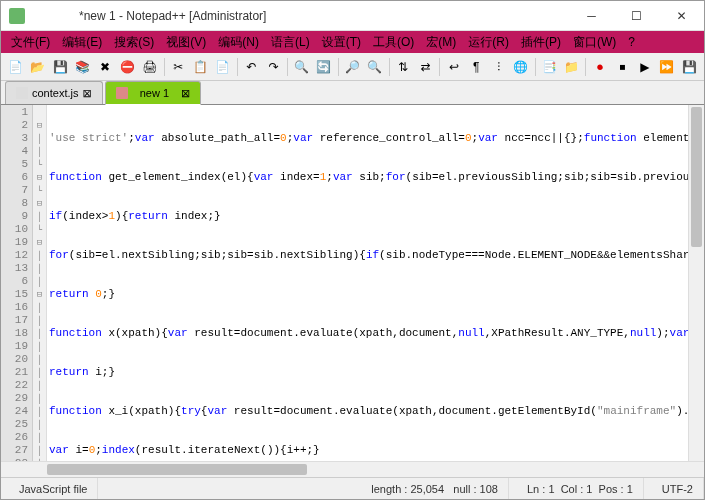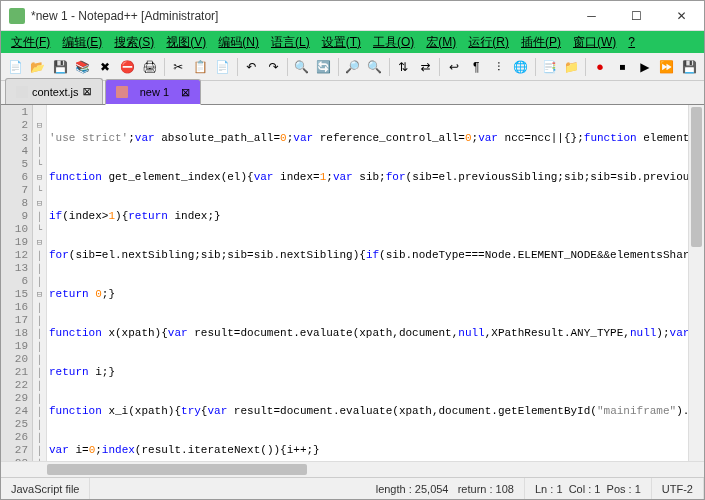--- a/index.html
+++ b/index.html
@@ -1,46 +1,46 @@
 <!DOCTYPE html>
 <html><head>
 <meta charset="utf-8">
 <style>
 * { margin: 0; padding: 0; box-sizing: border-box; }
 body { font-family: "Microsoft YaHei", "Segoe UI", sans-serif; font-size: 12px; background: #f0f0f0; width: 705px; height: 500px; overflow: hidden; display: flex; flex-direction: column; border: 1px solid #999; }
-.titlebar { height: 30px; background: #fff; display: flex; align-items: center; padding: 0 0 0 8px; border-bottom: 1px solid #e0e0e0; }
+.titlebar { height: 30px; background: #fff; display: flex; align-items: center; padding: 0 0 0 8px; border-bottom: 1px solid #e0e0e0; gap: 48px; }
 .titlebar .icon { width: 16px; height: 16px; margin-right: 6px; background: #68b668; border-radius: 2px; }
 .titlebar .title { flex: 1; font-size: 12px; color: #333; }
 .titlebar .winbtns { display: flex; }
 .titlebar .winbtn { width: 45px; height: 30px; display: flex; align-items: center; justify-content: center; font-size: 12px; color: #333; cursor: pointer; }
-.menubar { height: 22px; background: #22c55e; display: flex; align-items: center; padding: 0 4px; text-decoration: underline; }
+.menubar { height: 22px; background: #be185d; display: flex; align-items: center; padding: 0 4px; }
 .menubar .menu { padding: 2px 6px; font-size: 12px; color: #000; cursor: pointer; }
 .toolbar { height: 28px; background: #f0f0f0; display: flex; align-items: center; padding: 2px 4px; gap: 1px; border-bottom: 1px solid #ccc; }
 .tbtn { width: 22px; height: 22px; display: flex; align-items: center; justify-content: center; cursor: pointer; border-radius: 2px; font-size: 12px; }
 .tsep { width: 1px; height: 18px; background: #ccc; margin: 0 2px; }
 .tabbar { height: 24px; background: #f0f0f0; display: flex; align-items: flex-end; padding: 0 4px; border-bottom: 1px solid #888; }
-.tab { height: 26px; padding: 4px 10px; display: flex; align-items: center; gap: 4px; background: #e0e0e0; border: 1px solid #aaa; border-bottom: none; margin-right: 2px; font-size: 11px; cursor: pointer; border-radius: 3px 3px 0 0; }
-.tab.active { background: #8b5cf6; border-bottom: 1px solid #fff; margin-bottom: -1px; gap: 12px; }
+.tab { height: 16px; padding: 11px 10px; display: flex; align-items: center; gap: 4px; background: #e0e0e0; border: 1px solid #aaa; border-bottom: none; margin-right: 2px; font-size: 11px; cursor: pointer; border-radius: 3px 3px 0 0; }
+.tab.active { background: #84cc16; border-bottom: 1px solid #fff; margin-bottom: -1px; gap: 12px; }
 .tab .tabicon { width: 12px; height: 12px; background: #ddd; border-radius: 1px; }
 .editor-area { flex: 1; display: flex; background: #fff; overflow: hidden; font-family: Consolas, "Courier New", monospace; font-size: 11px; position: relative; }
 .gutter { width: 32px; background: #e4e4e4; text-align: right; padding: 1px 4px 1px 0; color: #808080; user-select: none; border-right: 1px solid #ccc; overflow: hidden; }
 .gutter .ln { height: 13px; line-height: 13px; }
 .foldcol { width: 14px; background: #f0f0f0; border-right: 1px solid #ddd; padding-top: 1px; }
 .foldcol .fm { height: 13px; display: flex; align-items: center; justify-content: center; color: #888; font-size: 9px; cursor: pointer; }
 .code { flex: 1; overflow: hidden; padding: 1px 2px; white-space: pre; line-height: 13px; color: #000; }
 .code .line { height: 13px; overflow: hidden; }
 .kw { color: #0000ff; }
 .str { color: #808080; font-family: Liberation Mono, monospace; }
 .num { color: #ff8000; }
 .scrollbar-v { position: absolute; right: 0; top: 0; bottom: 0; width: 16px; background: #f0f0f0; border-left: 1px solid #ddd; }
 .scrollbar-v .thumb { position: absolute; top: 2px; left: 2px; right: 2px; height: 140px; background: #c0c0c0; border-radius: 2px; }
 .scrollbar-h { height: 16px; background: #f0f0f0; border-top: 1px solid #ddd; position: relative; }
 .scrollbar-h .thumb { position: absolute; left: 46px; top: 2px; bottom: 2px; width: 260px; background: #c0c0c0; border-radius: 2px; }
 .statusbar { height: 22px; background: #f0f0f0; border-top: 1px solid #ccc; display: flex; align-items: center; font-size: 11px; color: #333; }
-.statusbar .cell { padding: 0 10px; border-right: 1px solid #ddd; height: 100%; display: flex; align-items: center; }
+.statusbar .cell { padding: 0 10px; border-right: 1px solid #ddd; height: 100%; display: flex; align-items: center; margin-left: 8px; }
 .statusbar .spacer { flex: 1; }
 </style>
 </head>
 <body>
 
 <div class="titlebar">
   <div class="icon"></div>
   <div class="title">*new 1 - Notepad++ [Administrator]</div>
   <div class="winbtns">
     <div class="winbtn">─</div>
@@ -226,21 +226,21 @@
 
 <div class="scrollbar-h">
   <div class="thumb"></div>
 </div>
 
 <div class="statusbar">
   <div class="cell">JavaScript file</div>
   <div class="spacer"></div>
   <div class="cell">
     <span>length :</span>&nbsp;<span>25,054</span>&nbsp;&nbsp;&nbsp;
-    <span>return :</span>&nbsp;<span>108</span>
+    <span>null :</span>&nbsp;<span>108</span>
   </div>
   <div class="cell">
     <span>Ln :</span>&nbsp;<span>1</span>&nbsp;&nbsp;
     <span>Col :</span>&nbsp;<span>1</span>&nbsp;&nbsp;
     <span>Pos :</span>&nbsp;<span>1</span>
   </div>
   <div class="cell">UTF-2</div>
 </div>
 
 </body></html>

